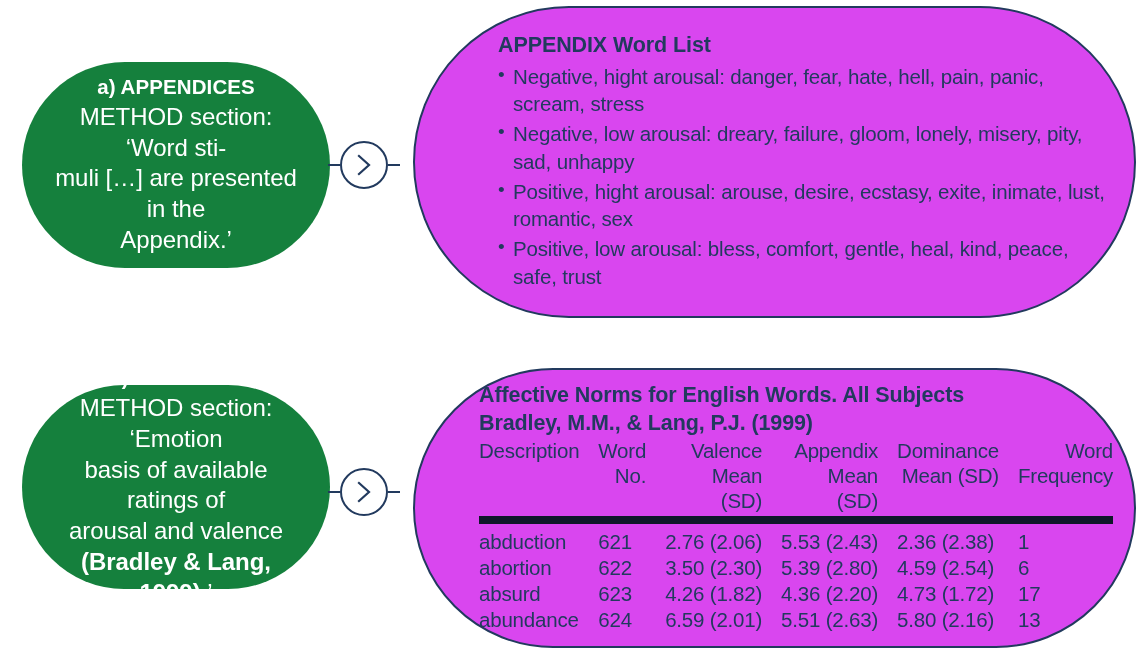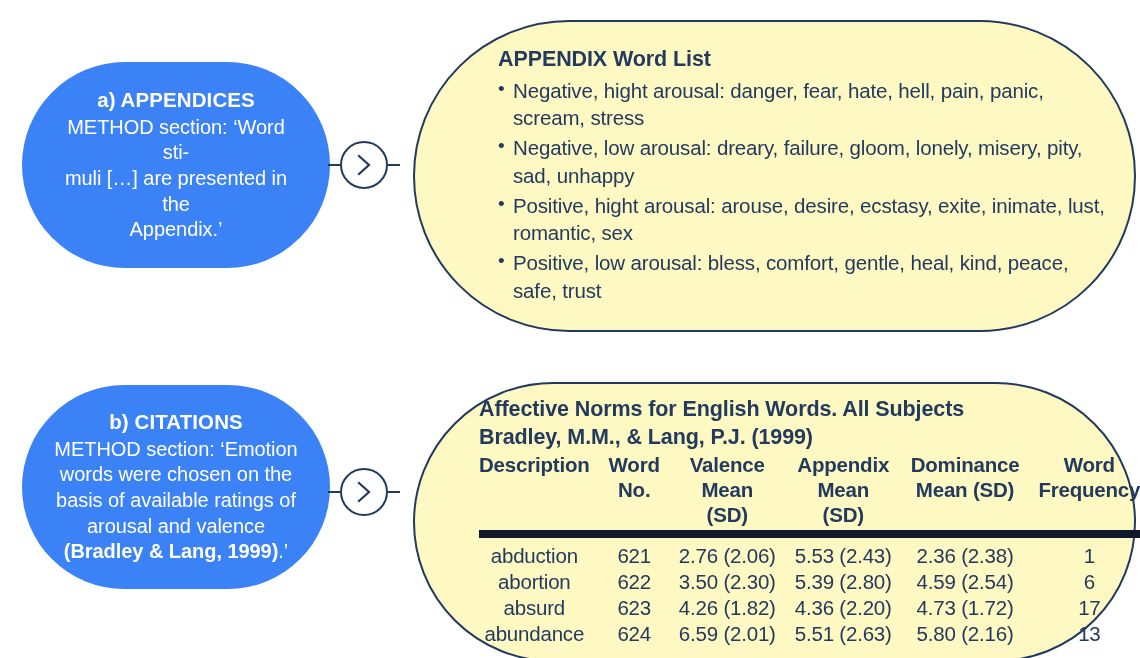--- a/index.html
+++ b/index.html
@@ -15,41 +15,41 @@
     position: relative;
     width: 1140px;
     height: 658px;
     background: #ffffff;
     overflow: hidden;
   }
 
   
   .pill {
     position: absolute;
-    background: #3b82f6;
+    background: #15803d;
     color: #ffffff;
     border-radius: 104px;
     box-sizing: border-box;
     display: flex;
     flex-direction: column;
     align-items: center;
     justify-content: center;
     text-align: center;
     padding: 10px 30px;
   }
   .pill-title {
     font-weight: bold;
     font-size: 20.5px;
     line-height: 1.30;
     letter-spacing: 0.1px;
     margin-bottom: 1px;
     white-space: nowrap;
   }
   .pill-body {
-    font-size: 20px;
+    font-size: 24px;
     line-height: 1.285;
     letter-spacing: -0.05px;
   }
   .pill-body b {
     font-weight: bold;
   }
 
   #pill-appendices {
     left: 22px;
     top: 62px;
@@ -88,22 +88,21 @@
   #connector-appendices { left: 328px; top: 141px; }
   #connector-citations  { left: 328px; top: 468px; }
 
   
   .panel {
     position: absolute;
     border: 2px solid #223A5E;
     border-radius: 200px;
     box-sizing: border-box;
     color: #223A5E;
-    background: #fef9c3;
-    margin-top: 14px;
+    background: #d946ef;
   }
   #panel-appendix {
     left: 413px;
     top: 6px;
     width: 723px;
     height: 312px;
   }
   #panel-citations {
     left: 413px;
     top: 368px;
@@ -149,30 +148,30 @@
   }
 
   
   table.norms {
     border-collapse: collapse;
     font-size: 20.5px;
     color: #223A5E;
     letter-spacing: -0.2px;
   }
   table.norms th {
-    font-weight: bold;
-    text-align: center;
+    font-weight: normal;
+    text-align: right;
     vertical-align: top;
     line-height: 1.22;
     padding: 0 19px 3px 0;
     border-bottom: 8px solid #0f172a;
     white-space: pre-line;
   }
   table.norms td {
-    text-align: center;
+    text-align: left;
     vertical-align: top;
     line-height: 1.13;
     padding: 0 19px 3px 0;
     white-space: nowrap;
   }
   table.norms tr.data-row:first-child td { padding-top: 6px; }
   table.norms th:last-child,
   table.norms td:last-child { padding-right: 0; }
 </style>
 </head>
@@ -208,21 +207,20 @@
         <li class="bullet-item">Positive, hight arousal: arouse, desire, ecstasy, exite, inimate, lust, romantic, sex</li>
         <li class="bullet-item">Positive, low arousal: bless, comfort, gentle, heal, kind, peace, safe, trust</li>
       </ul>
     </div>
   </div>
 
   <div class="pill" id="pill-citations">
     <div class="pill-title">b) CITATIONS</div>
     <div class="pill-body">
       <div>METHOD section: ‘Emotion</div>
-      <div>words were chosen on the</div>
       <div>basis of available ratings of</div>
       <div>arousal and valence</div>
       <div><b>(Bradley &amp; Lang, 1999)</b><span>.’</span></div>
     </div>
   </div>
 
   <div class="connector" id="connector-citations">
     <span class="conn-stub"></span>
     <span class="conn-circle">
       <svg width="22" height="26" viewBox="0 0 22 26" aria-hidden="true">

